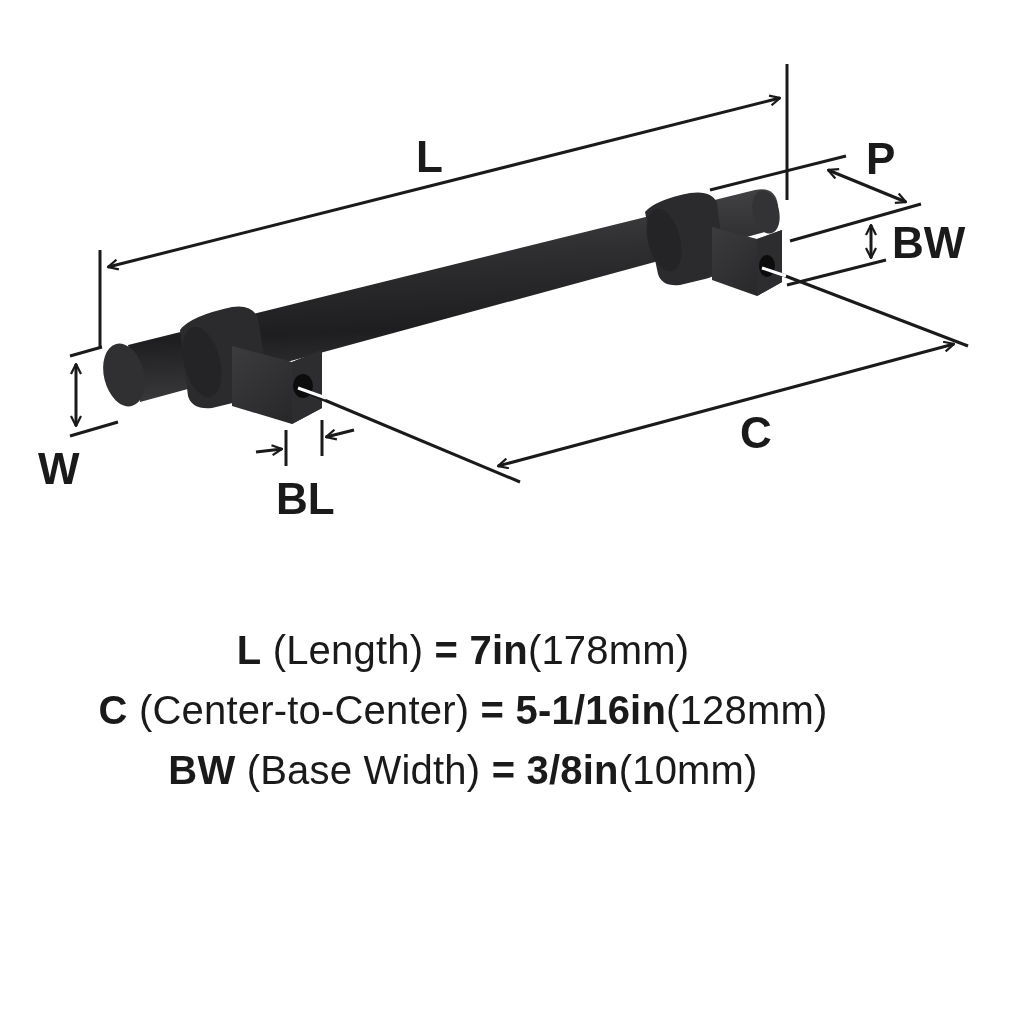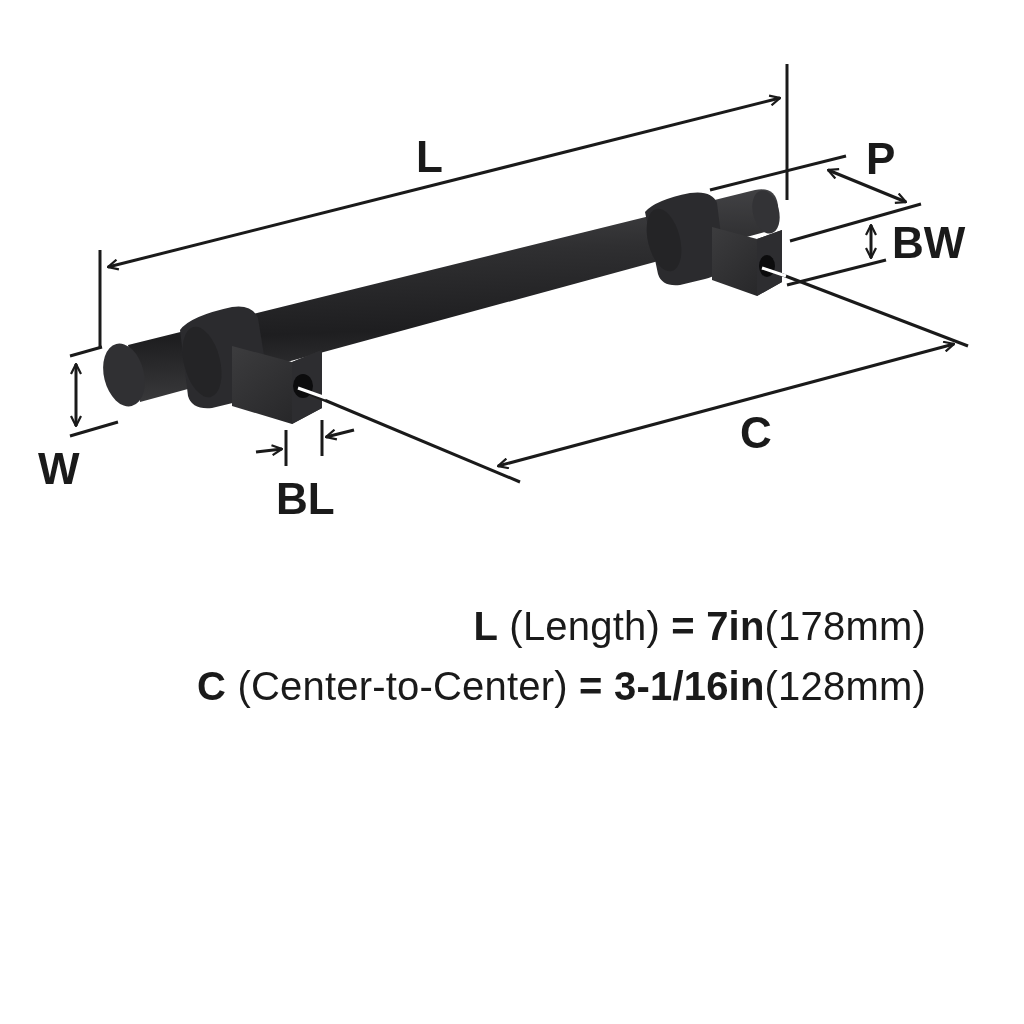--- a/index.html
+++ b/index.html
@@ -1,20 +1,20 @@
 <!DOCTYPE html>
 <html><head>
 <meta charset="utf-8">
 <style>
   html, body { margin: 0; padding: 0; background: #ffffff; }
   body { width: 1024px; height: 1024px; position: relative; overflow: hidden;
          font-family: "Liberation Sans", "DejaVu Sans", sans-serif; color: #1a1a1a; }
   #drawing { position: absolute; left: 0; top: 0; width: 1024px; height: 560px; }
   .dim-label { font-family: "Liberation Sans", sans-serif; font-weight: 700; font-size: 44px; fill: #1a1a1a; }
-  .specs { position: absolute; left: 0; top: 596px; width: 926px; text-align: right; }
+  .specs { position: absolute; left: 0; top: 620px; width: 926px; text-align: center; }
   .spec-row { height: 60px; line-height: 60px; font-size: 40px; white-space: nowrap; letter-spacing: 0.2px; }
   .spec-row .key { font-weight: 700; }
   .spec-row .desc { font-weight: 400; }
   .spec-row .val { font-weight: 700; }
   .spec-row .metric { font-weight: 400; }
 </style>
 </head>
 <body>
 
 <svg id="drawing" viewBox="0 0 1024 560" xmlns="http://www.w3.org/2000/svg">
@@ -99,15 +99,21 @@
   <div class="spec-row">
     <span class="key">L</span>
     <span class="desc">(Length)</span>
     <span class="val">=</span>
     <span class="val">7in</span><span class="metric">(178mm)</span>
   </div>
   <div class="spec-row">
     <span class="key">C</span>
     <span class="desc">(Center-to-Center)</span>
     <span class="val">=</span>
-    <span class="val">3-1/16in</span><span class="metric">(128mm)</span>
+    <span class="val">5-1/16in</span><span class="metric">(128mm)</span>
+  </div>
+  <div class="spec-row">
+    <span class="key">BW</span>
+    <span class="desc">(Base Width)</span>
+    <span class="val">=</span>
+    <span class="val">3/8in</span><span class="metric">(10mm)</span>
   </div>
 </div>
 
 </body></html>

